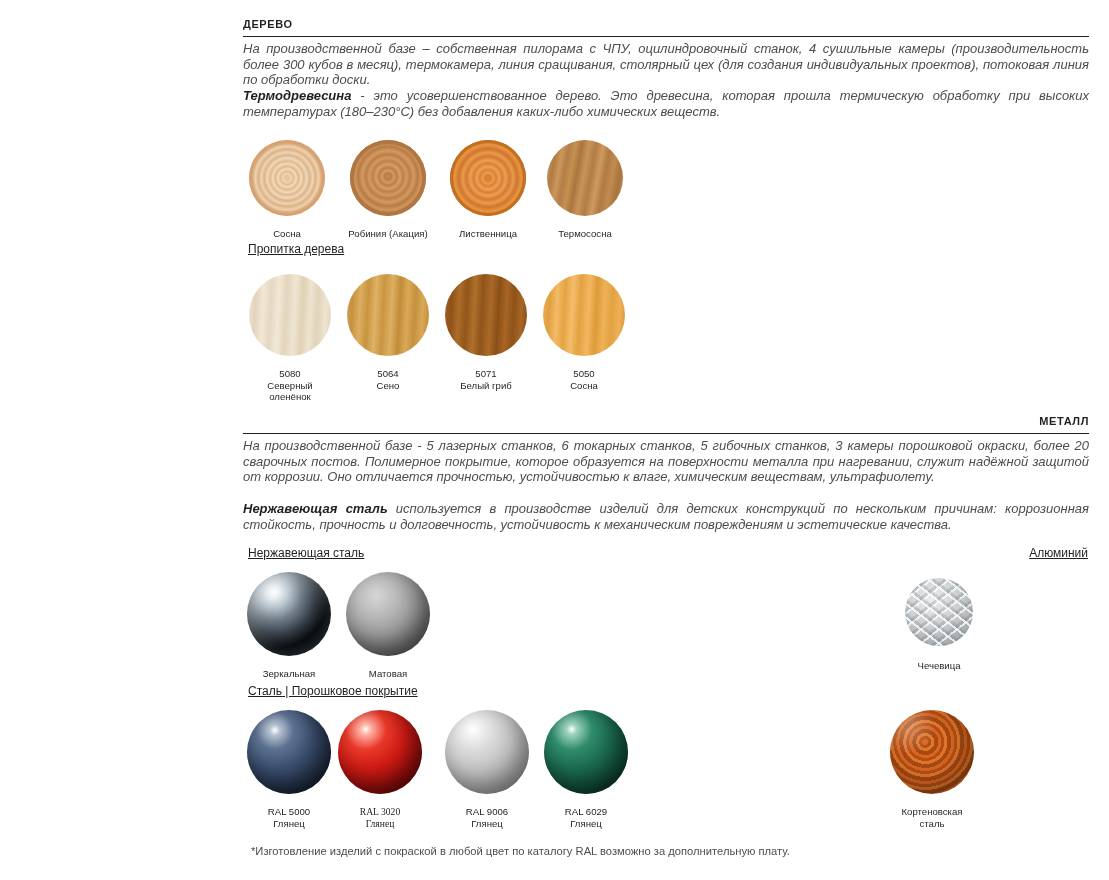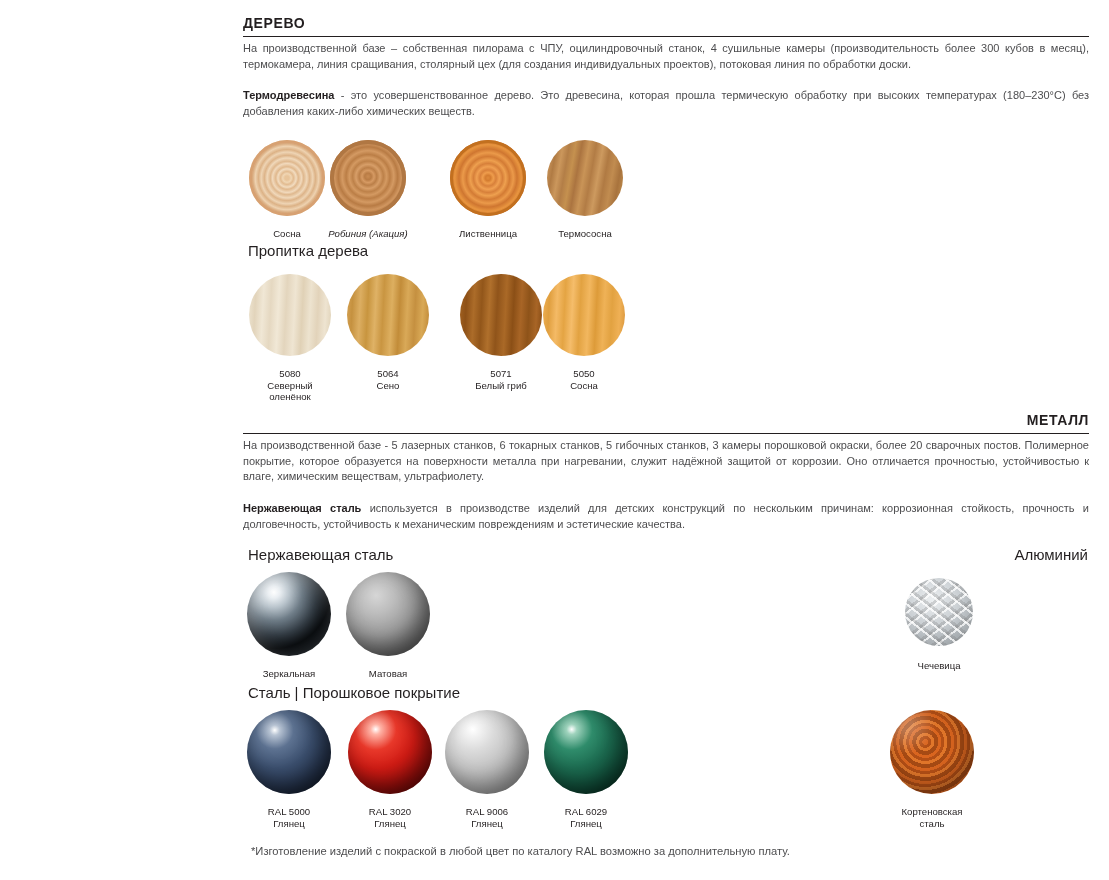--- a/index.html
+++ b/index.html
@@ -18,44 +18,46 @@
 
   
   .section-head {
     position: absolute;
     left: 243px;
     width: 846px;
     border-bottom: 1px solid #231f20;
     padding-bottom: 4px;
   }
   .section-head .title {
-    font-size: 14px;
+    font-size: 11px;
     font-weight: bold;
     letter-spacing: 0.6px;
     color: #231f20;
   }
 
   
   .para {
     position: absolute;
     left: 243px;
     width: 846px;
-    font-size: 11px;
+    font-size: 13px;
     line-height: 15.6px;
     color: #4d4d4f;
     text-align: justify;
+    font-style: italic;
   }
   .para b { color: #231f20; font-weight: bold; }
 
   
   .sub-head {
     position: absolute;
     left: 248px;
-    font-size: 15px;
+    font-size: 12px;
     color: #231f20;
+    text-decoration: underline;
   }
 
   
   .swatch {
     position: absolute;
     text-align: center;
   }
   .swatch .cap {
     font-size: 9.6px;
     line-height: 11.5px;
@@ -241,21 +243,21 @@
     <span class="title">ДЕРЕВО</span>
   </div>
 
   <div class="para" style="top:41px;">На производственной базе – собственная пилорама с ЧПУ, оцилиндровочный станок, 4 сушильные камеры (производительность более 300 кубов в месяц), термокамера, линия сращивания, столярный цех (для создания индивидуальных проектов), потоковая линия по обработки доски.</div>
   <div class="para" style="top:88px;"><b>Термодревесина</b> - это усовершенствованное дерево. Это древесина, которая прошла термическую обработку при высоких температурах (180–230°C) без добавления каких-либо химических веществ.</div>
 
   <div class="swatch" style="top:140px; left:249px; width:76px;">
     <span class="disc log pine"></span>
     <div class="cap">Сосна</div>
   </div>
-  <div class="swatch" style="top:140px; left:320px; width:96px;font-style:italic;">
+  <div class="swatch" style="top:140px; left:340px; width:96px;">
     <span class="disc log robinia"></span>
     <div class="cap">Робиния (Акация)</div>
   </div>
   <div class="swatch" style="top:140px; left:448px; width:80px;">
     <span class="disc log larch"></span>
     <div class="cap">Лиственница</div>
   </div>
   <div class="swatch" style="top:140px; left:545px; width:80px;">
     <span class="disc log thermo"></span>
     <div class="cap">Термососна</div>
@@ -267,21 +269,21 @@
     <span class="disc imp c5080"></span>
     <div class="cap">5080</div>
     <div class="cap" style="margin-top:0">Северный
 оленёнок</div>
   </div>
   <div class="swatch" style="top:274px; left:346px; width:84px;">
     <span class="disc imp c5064"></span>
     <div class="cap">5064</div>
     <div class="cap" style="margin-top:0">Сено</div>
   </div>
-  <div class="swatch" style="top:274px; left:459px; width:84px;">
+  <div class="swatch" style="top:274px; left:444px; width:84px;">
     <span class="disc imp c5071"></span>
     <div class="cap">5071</div>
     <div class="cap" style="margin-top:0">Белый гриб</div>
   </div>
   <div class="swatch" style="top:274px; left:542px; width:84px;">
     <span class="disc imp c5050"></span>
     <div class="cap">5050</div>
     <div class="cap" style="margin-top:0">Сосна</div>
   </div>
 
@@ -309,21 +311,21 @@
     <div class="cap" style="margin-top:14px;">Чечевица</div>
   </div>
 
   <div class="sub-head" style="top:684px;">Сталь | Порошковое покрытие</div>
 
   <div class="swatch" style="top:710px; left:246px; width:86px;">
     <span class="disc pc ral5000"></span>
     <div class="cap">RAL 5000</div>
     <div class="cap" style="margin-top:0">Глянец</div>
   </div>
-  <div class="swatch" style="top:710px; left:347px; width:86px;">
+  <div class="swatch" style="top:710px; left:337px; width:86px;font-family:Liberation Serif, serif;">
     <span class="disc pc ral3020"></span>
     <div class="cap">RAL 3020</div>
     <div class="cap" style="margin-top:0">Глянец</div>
   </div>
   <div class="swatch" style="top:710px; left:444px; width:86px;">
     <span class="disc pc ral9006"></span>
     <div class="cap">RAL 9006</div>
     <div class="cap" style="margin-top:0">Глянец</div>
   </div>
   <div class="swatch" style="top:710px; left:543px; width:86px;">

